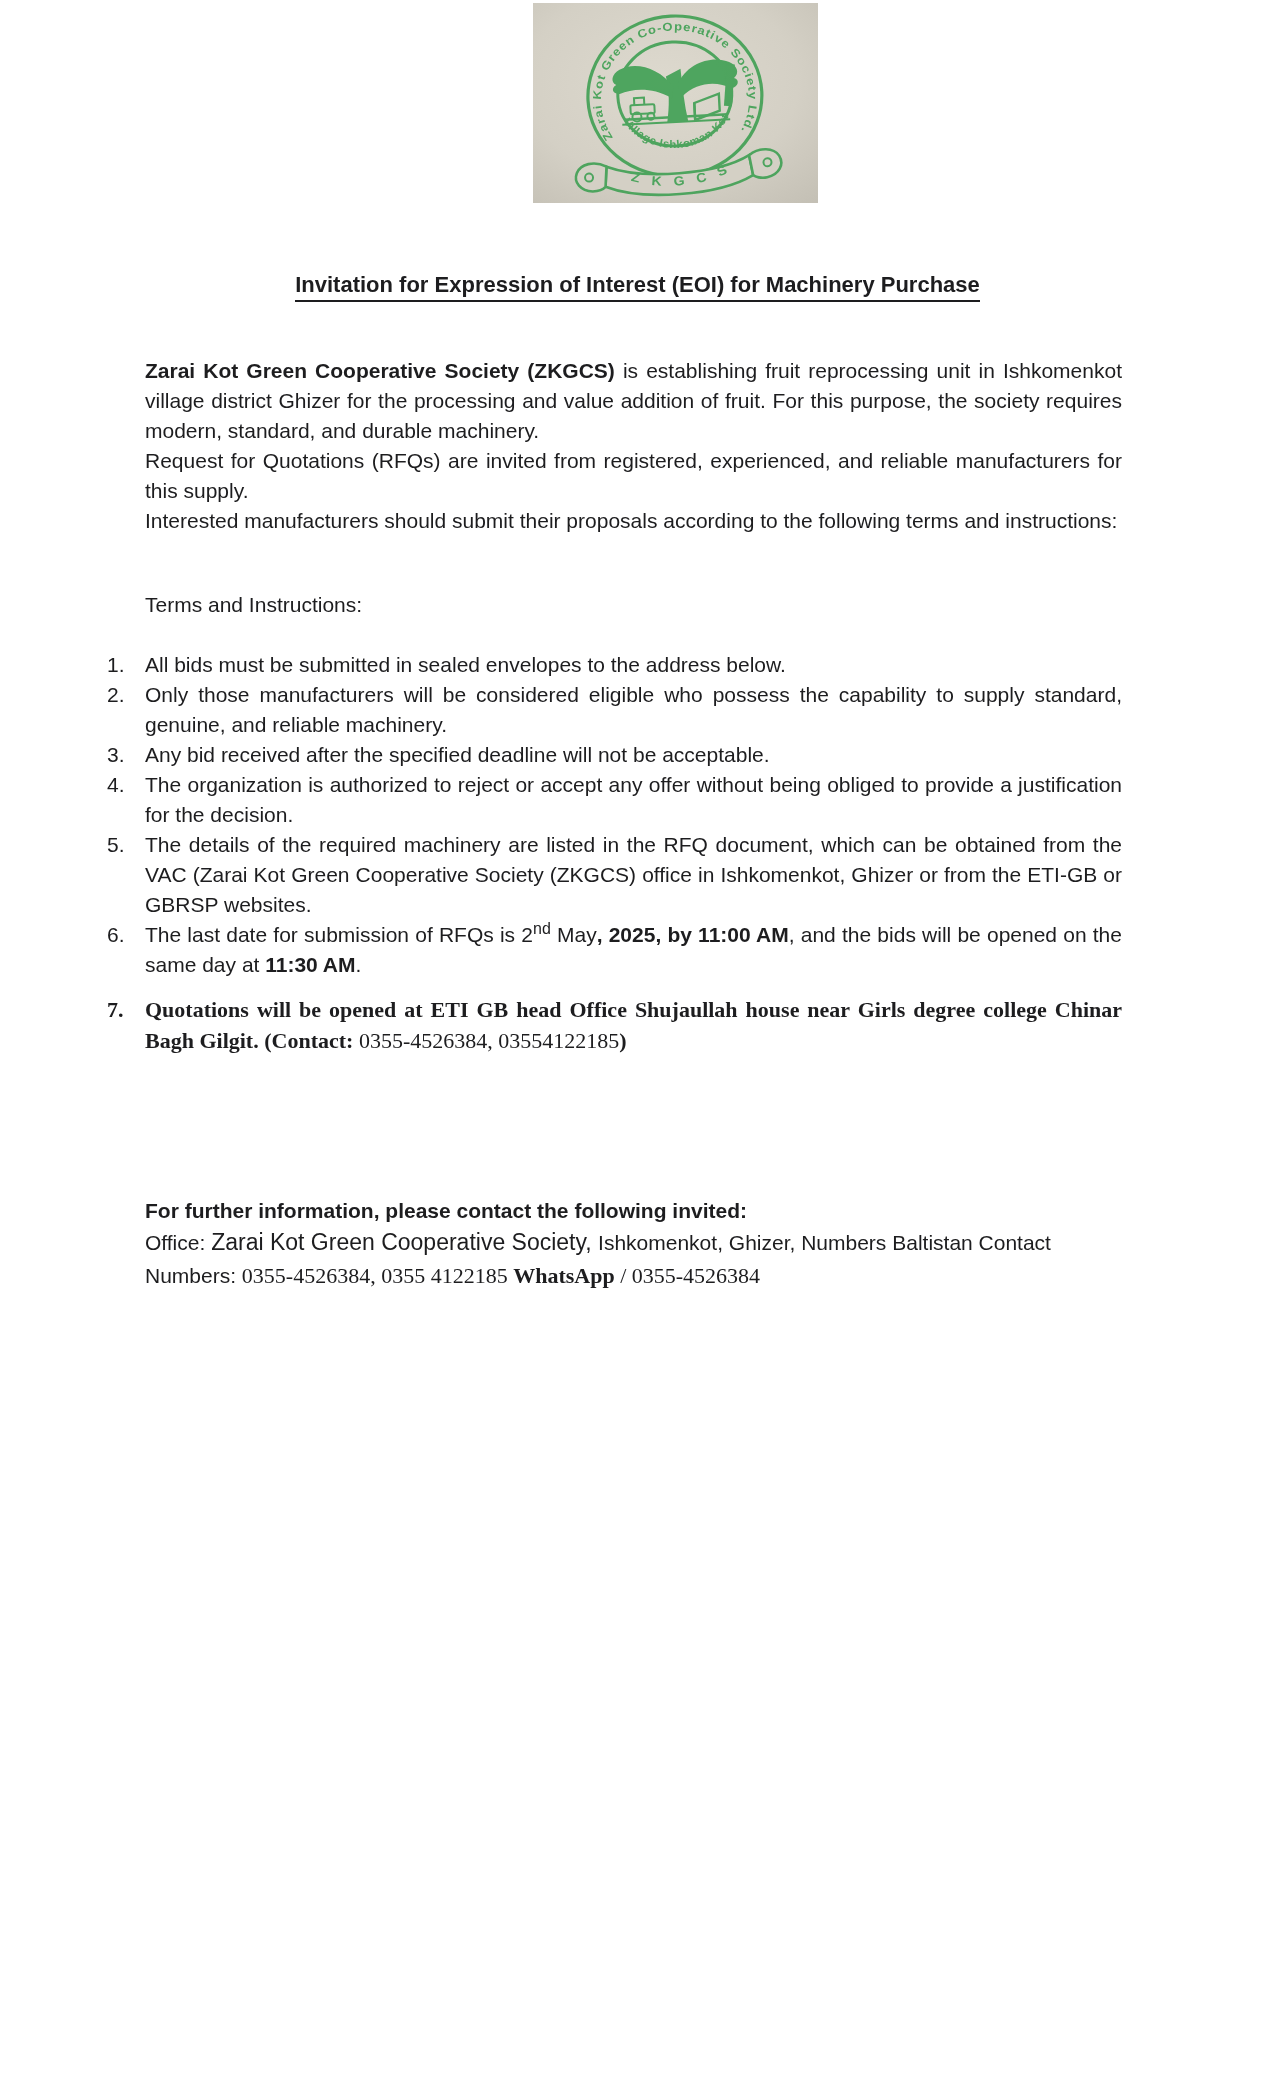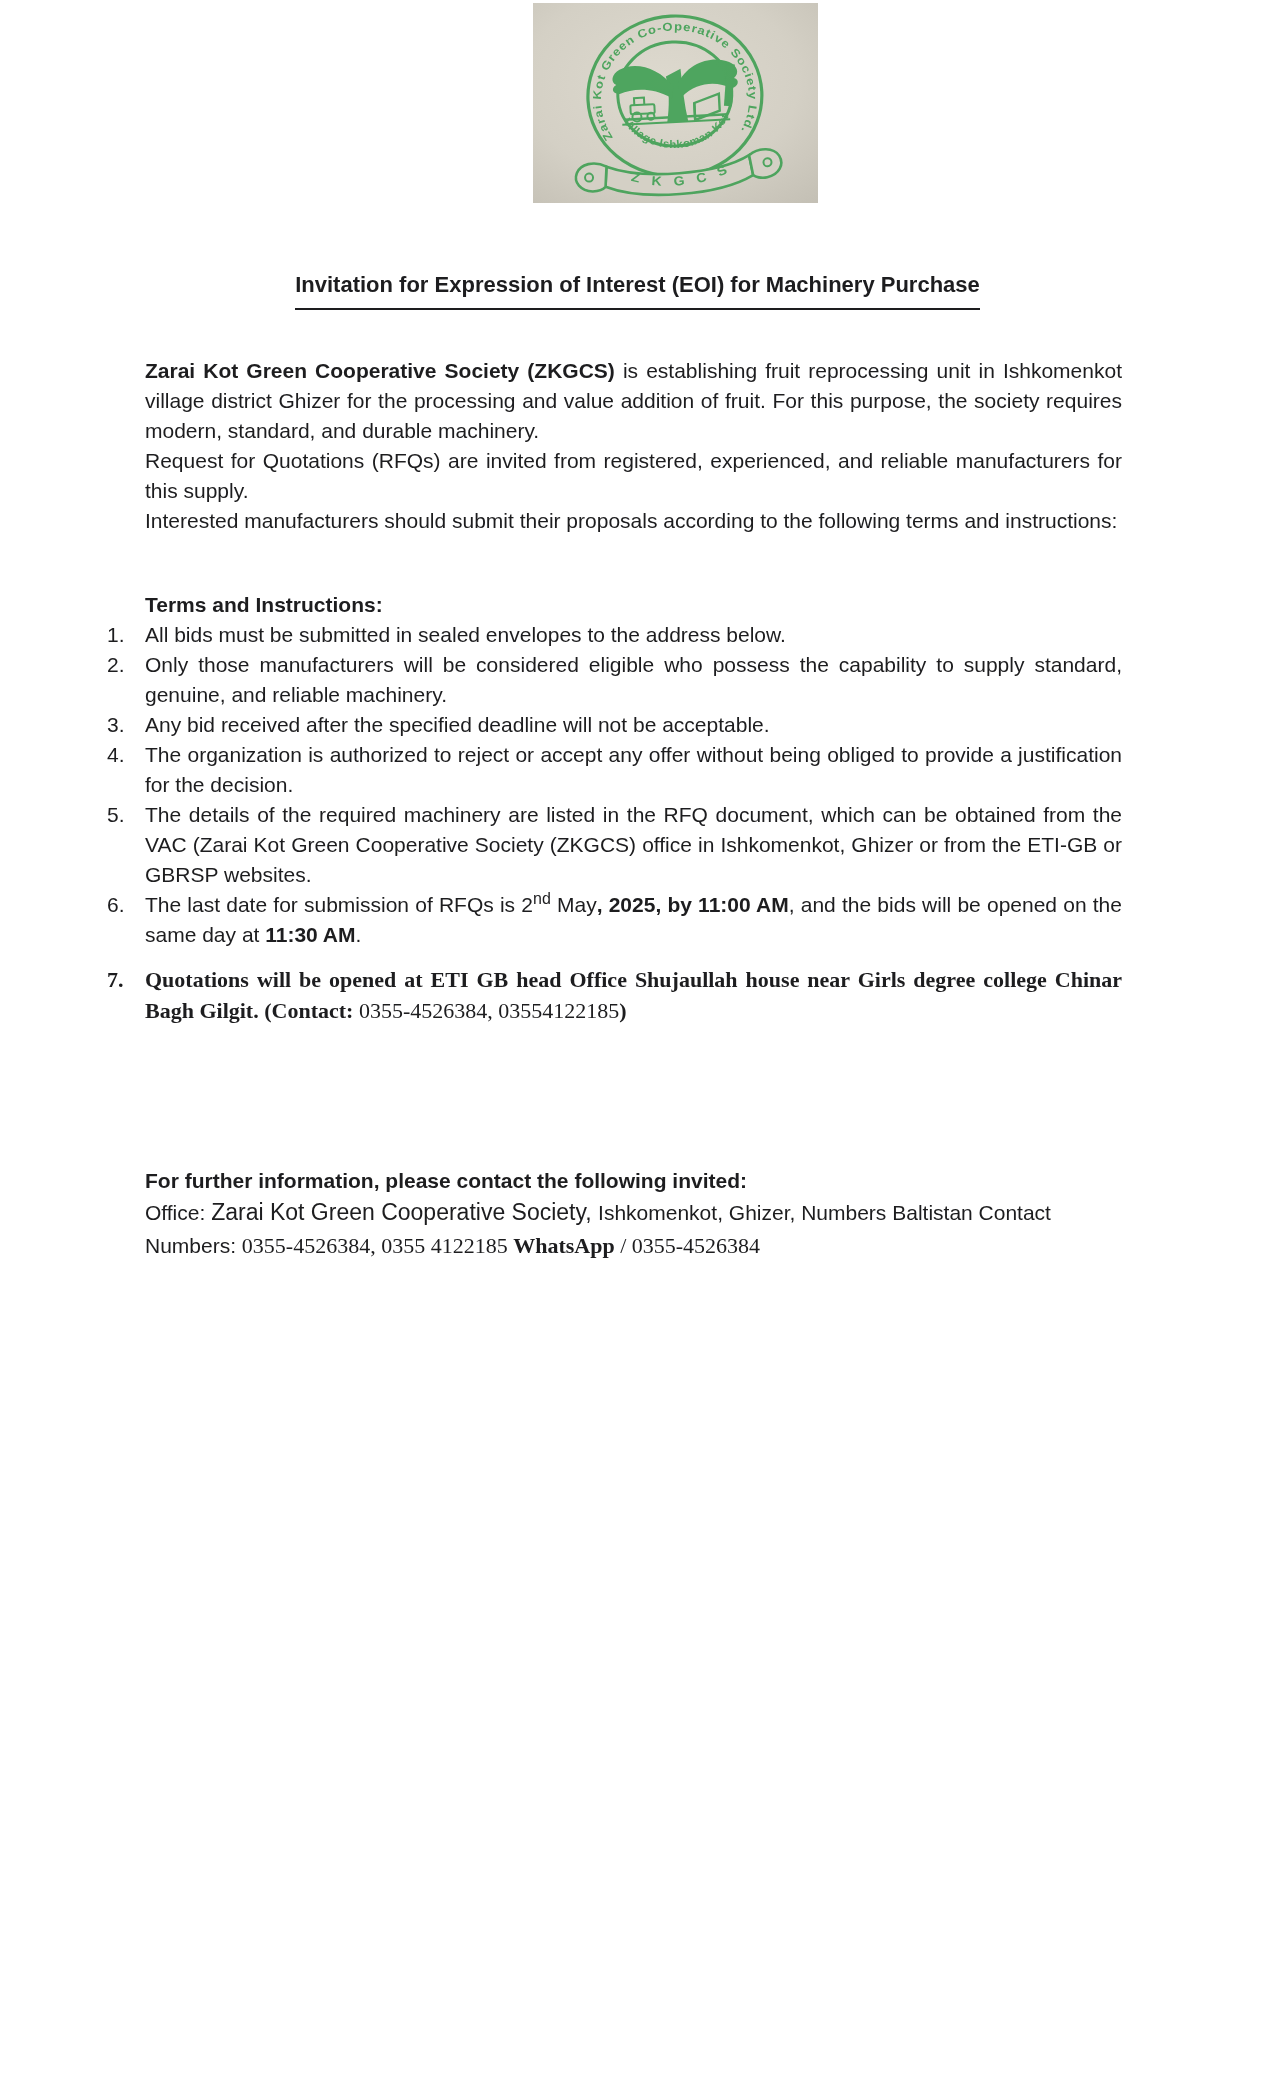--- a/index.html
+++ b/index.html
@@ -24,36 +24,37 @@
     top: 270px;
     left: 0;
     width: 100%;
     text-align: center;
     font-size: 22px;
     font-weight: 700;
     line-height: 30px;
   }
   .title-underline {
     border-bottom: 2px solid #1d1d1f;
-    padding-bottom: 11px;
+    padding-bottom: 3px;
   }
   .content {
     position: absolute;
     left: 145px;
     top: 356px;
     width: 977px;
     font-size: 21px;
     line-height: 30px;
     text-align: justify;
   }
   .para { margin: 0; }
   .b { font-weight: 700; text-align: right; }
   .terms-heading {
-    font-weight: 700;
+    font-weight: 400;
     margin-top: 54px;
+    margin-bottom: 30px;
     text-align: left;
   }
   .terms-list { margin: 0; padding: 0; }
   .li { position: relative; margin: 0; }
   .num {
     position: absolute;
     left: -38px;
     top: 0;
     width: 34px;
     text-align: left;

